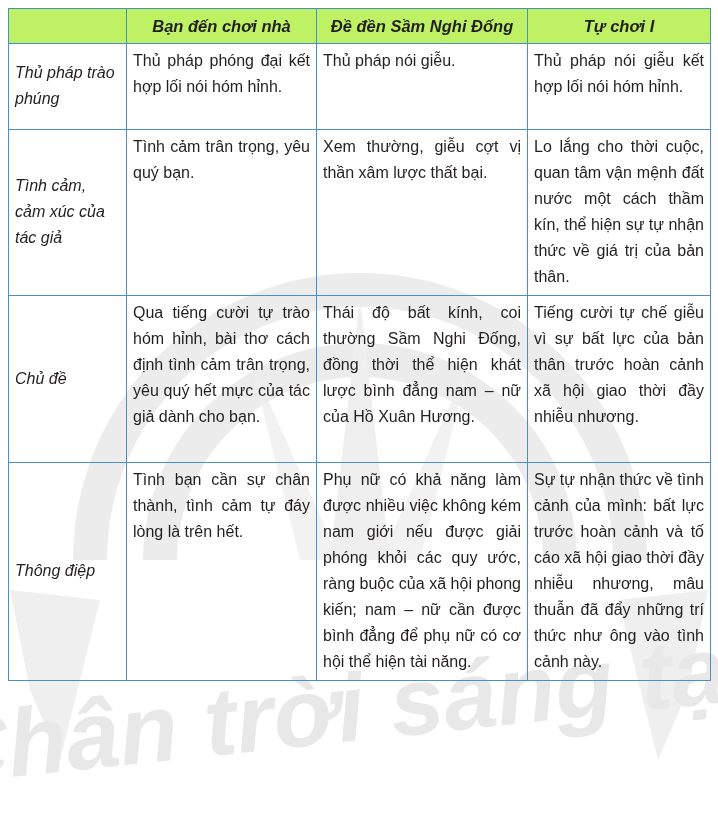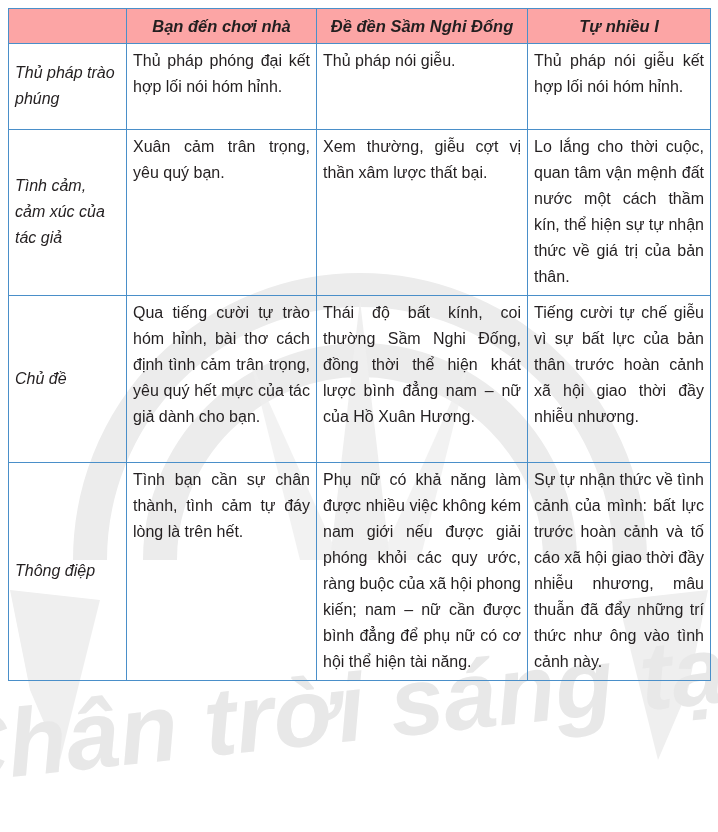--- a/index.html
+++ b/index.html
@@ -15,21 +15,21 @@
     position: absolute; left: 8px; top: 8px; width: 702px;
     border-collapse: collapse; table-layout: fixed; z-index: 1;
     font-size: 16px; line-height: 26px;
   }
   .tbl td, .tbl th {
     border: 1.5px solid #4a8fc9;
     vertical-align: top;
     padding: 4px 6px 5px 6px;
   }
   .tbl thead th {
-    background: #fca5a5;
+    background: #bef264;
     font-weight: bold; font-style: italic;
     text-align: center; height: 34px; padding: 4px 6px;
     font-size: 16.5px; line-height: 26px;
   }
   .tbl td.rowhead { vertical-align: middle; text-align: left; font-style: italic; }
   .tbl td.cell { text-align: justify; margin-left: 47px; }
   .tbl td.summary { padding: 3px 8px 6px 8px; text-align: left; }
   .summary-title { font-weight: bold; margin-bottom: 6px; }
   .summary-body { line-height: 27px; }
 
@@ -66,33 +66,33 @@
       <col class="c0">
       <col class="c1">
       <col class="c2">
       <col class="c3">
     </colgroup>
   <thead>
     <tr>
       <th></th>
       <th>Bạn đến chơi nhà</th>
       <th>Đề đền Sầm Nghi Đống</th>
-      <th>Tự nhiều I</th>
+      <th>Tự chơi I</th>
     </tr>
   </thead>
   <tbody>
     <tr class="r1">
       <td class="rowhead">Thủ pháp trào phúng</td>
       <td class="cell">Thủ pháp phóng đại kết hợp lối nói hóm hỉnh.</td>
       <td class="cell">Thủ pháp nói giễu.</td>
       <td class="cell">Thủ pháp nói giễu kết hợp lối nói hóm hỉnh.</td>
     </tr>
     <tr class="r2">
       <td class="rowhead">Tình cảm, cảm xúc của tác giả</td>
-      <td class="cell">Xuân cảm trân trọng, yêu quý bạn.</td>
+      <td class="cell">Tình cảm trân trọng, yêu quý bạn.</td>
       <td class="cell">Xem thường, giễu cợt vị thần xâm lược thất bại.</td>
       <td class="cell">Lo lắng cho thời cuộc, quan tâm vận mệnh đất nước một cách thầm kín, thể hiện sự tự nhận thức về giá trị của bản thân.</td>
     </tr>
     <tr class="r3">
       <td class="rowhead">Chủ đề</td>
       <td class="cell">Qua tiếng cười tự trào hóm hỉnh, bài thơ cách định tình cảm trân trọng, yêu quý hết mực của tác giả dành cho bạn.</td>
       <td class="cell">Thái độ bất kính, coi thường Sầm Nghi Đống, đồng thời thể hiện khát lược bình đẳng nam – nữ của Hồ Xuân Hương.</td>
       <td class="cell">Tiếng cười tự chế giễu vì sự bất lực của bản thân trước hoàn cảnh xã hội giao thời đầy nhiễu nhương.</td>
     </tr>
     <tr class="r4">

